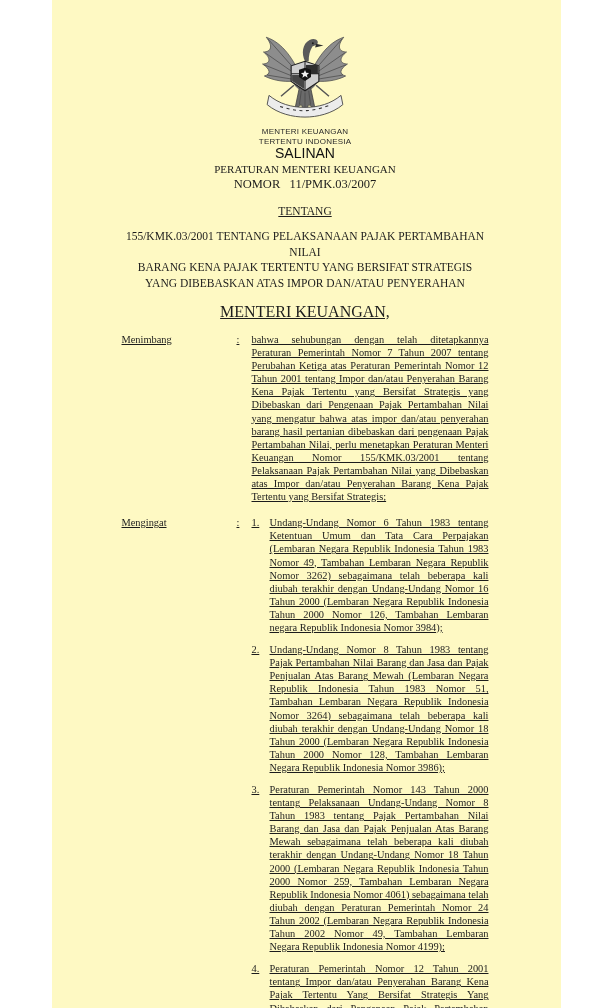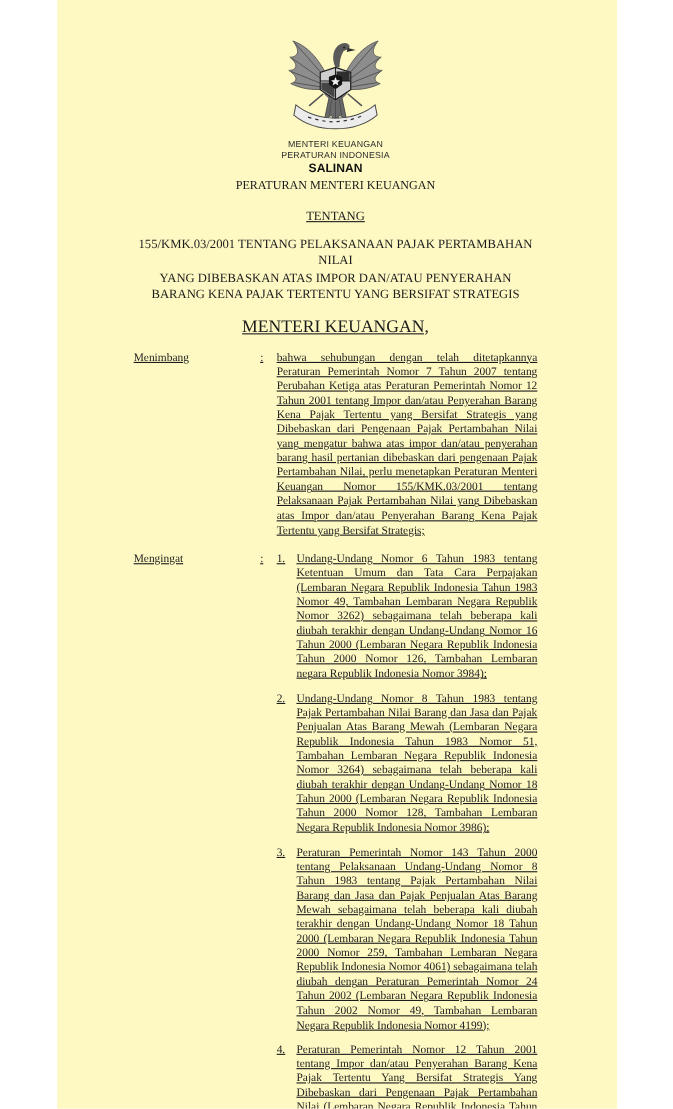--- a/index.html
+++ b/index.html
@@ -19,22 +19,22 @@
   .emblem-wrap { line-height: 0; margin-bottom: 3px; }
   .agency-line {
     font-family: "Liberation Sans", sans-serif;
     font-size: 8px;
     line-height: 9.5px;
     letter-spacing: 0.2px;
     color: #2a2a2a;
   }
   .copy-label {
     font-family: "Liberation Sans", sans-serif;
-    font-size: 11px;
-    font-weight: bold;
+    font-size: 14px;
+    font-weight: normal;
     line-height: 13px;
     margin-top: 1px;
     color: #111;
   }
   .doc-type { font-size: 11px; line-height: 14.5px; margin-top: 2px; }
   .doc-number { font-size: 12.5px; line-height: 14.5px; white-space: pre; }
   .about-label { font-size: 11.5px; line-height: 13px; margin-top: 14px; text-decoration: underline; }
   .doc-title { font-size: 11.5px; line-height: 15.5px; margin-top: 11px; }
   .issuer { font-size: 16px; line-height: 13px; margin-top: 14px; text-decoration: underline; }
 
@@ -91,30 +91,31 @@
         <path d="M50 36 L50 68 M35 49.5 L65 49.5" stroke="#1f1f1f" stroke-width="1.1" fill="none"></path>
         <path d="M50 43 L56.5 45.3 L56.5 53 L50 57.5 L43.5 53 L43.5 45.3 Z" fill="#141414"></path>
         <polygon points="50,45.6 51.3,48.6 54.4,48.8 52,50.8 52.9,53.9 50,52.1 47.1,53.9 48,50.8 45.6,48.8 48.7,48.6" fill="#f2f2f2"></polygon>
 
         <path d="M11 73 C22 82 35 86 50 86 C65 86 78 82 89 73 L91 83 C79 93 63 96.5 50 96.5 C37 96.5 21 93 9 83 Z" fill="#ececec" stroke="#4a4a4a" stroke-width="1"></path>
         <path d="M23 85 l3.2 1 M30 87 l3.2 .8 M37 88.6 l3.2 .5 M44 89.4 l3.2 .2 M51 89.5 l3.2 -.2 M58 88.8 l3.2 -.5 M65 87.4 l3.2 -.9 M72 85.4 l3.2 -1.2" stroke="#333" stroke-width="1.2" fill="none"></path>
       </svg>
     </div>
 
     <div class="agency-line">MENTERI KEUANGAN</div>
-    <div class="agency-line">PERATURAN INDONESIA</div>
+    <div class="agency-line">TERTENTU INDONESIA</div>
     <div class="copy-label">SALINAN</div>
     <div class="doc-type">PERATURAN MENTERI KEUANGAN</div>
+    <div class="doc-number">NOMOR   11/PMK.03/2007</div>
 
     <div class="about-label">TENTANG</div>
 
     <div class="doc-title">
       <div>155/KMK.03/2001 TENTANG PELAKSANAAN PAJAK PERTAMBAHAN NILAI</div>
+      <div>BARANG KENA PAJAK TERTENTU YANG BERSIFAT STRATEGIS</div>
       <div>YANG DIBEBASKAN ATAS IMPOR DAN/ATAU PENYERAHAN</div>
-      <div>BARANG KENA PAJAK TERTENTU YANG BERSIFAT STRATEGIS</div>
     </div>
 
     <div class="issuer">MENTERI KEUANGAN,</div>
   </header>
 
   <section class="clause clause-menimbang">
     <div class="clause-label">Menimbang</div>
     <div class="clause-colon">:</div>
     <div class="clause-body">bahwa sehubungan dengan telah ditetapkannya Peraturan Pemerintah Nomor 7 Tahun 2007 tentang Perubahan Ketiga atas Peraturan Pemerintah Nomor 12 Tahun 2001 tentang Impor dan/atau Penyerahan Barang Kena Pajak Tertentu yang Bersifat Strategis yang Dibebaskan dari Pengenaan Pajak Pertambahan Nilai yang mengatur bahwa atas impor dan/atau penyerahan barang hasil pertanian dibebaskan dari pengenaan Pajak Pertambahan Nilai, perlu menetapkan Peraturan Menteri Keuangan Nomor 155/KMK.03/2001 tentang Pelaksanaan Pajak Pertambahan Nilai yang Dibebaskan atas Impor dan/atau Penyerahan Barang Kena Pajak Tertentu yang Bersifat Strategis;</div>
   </section>

